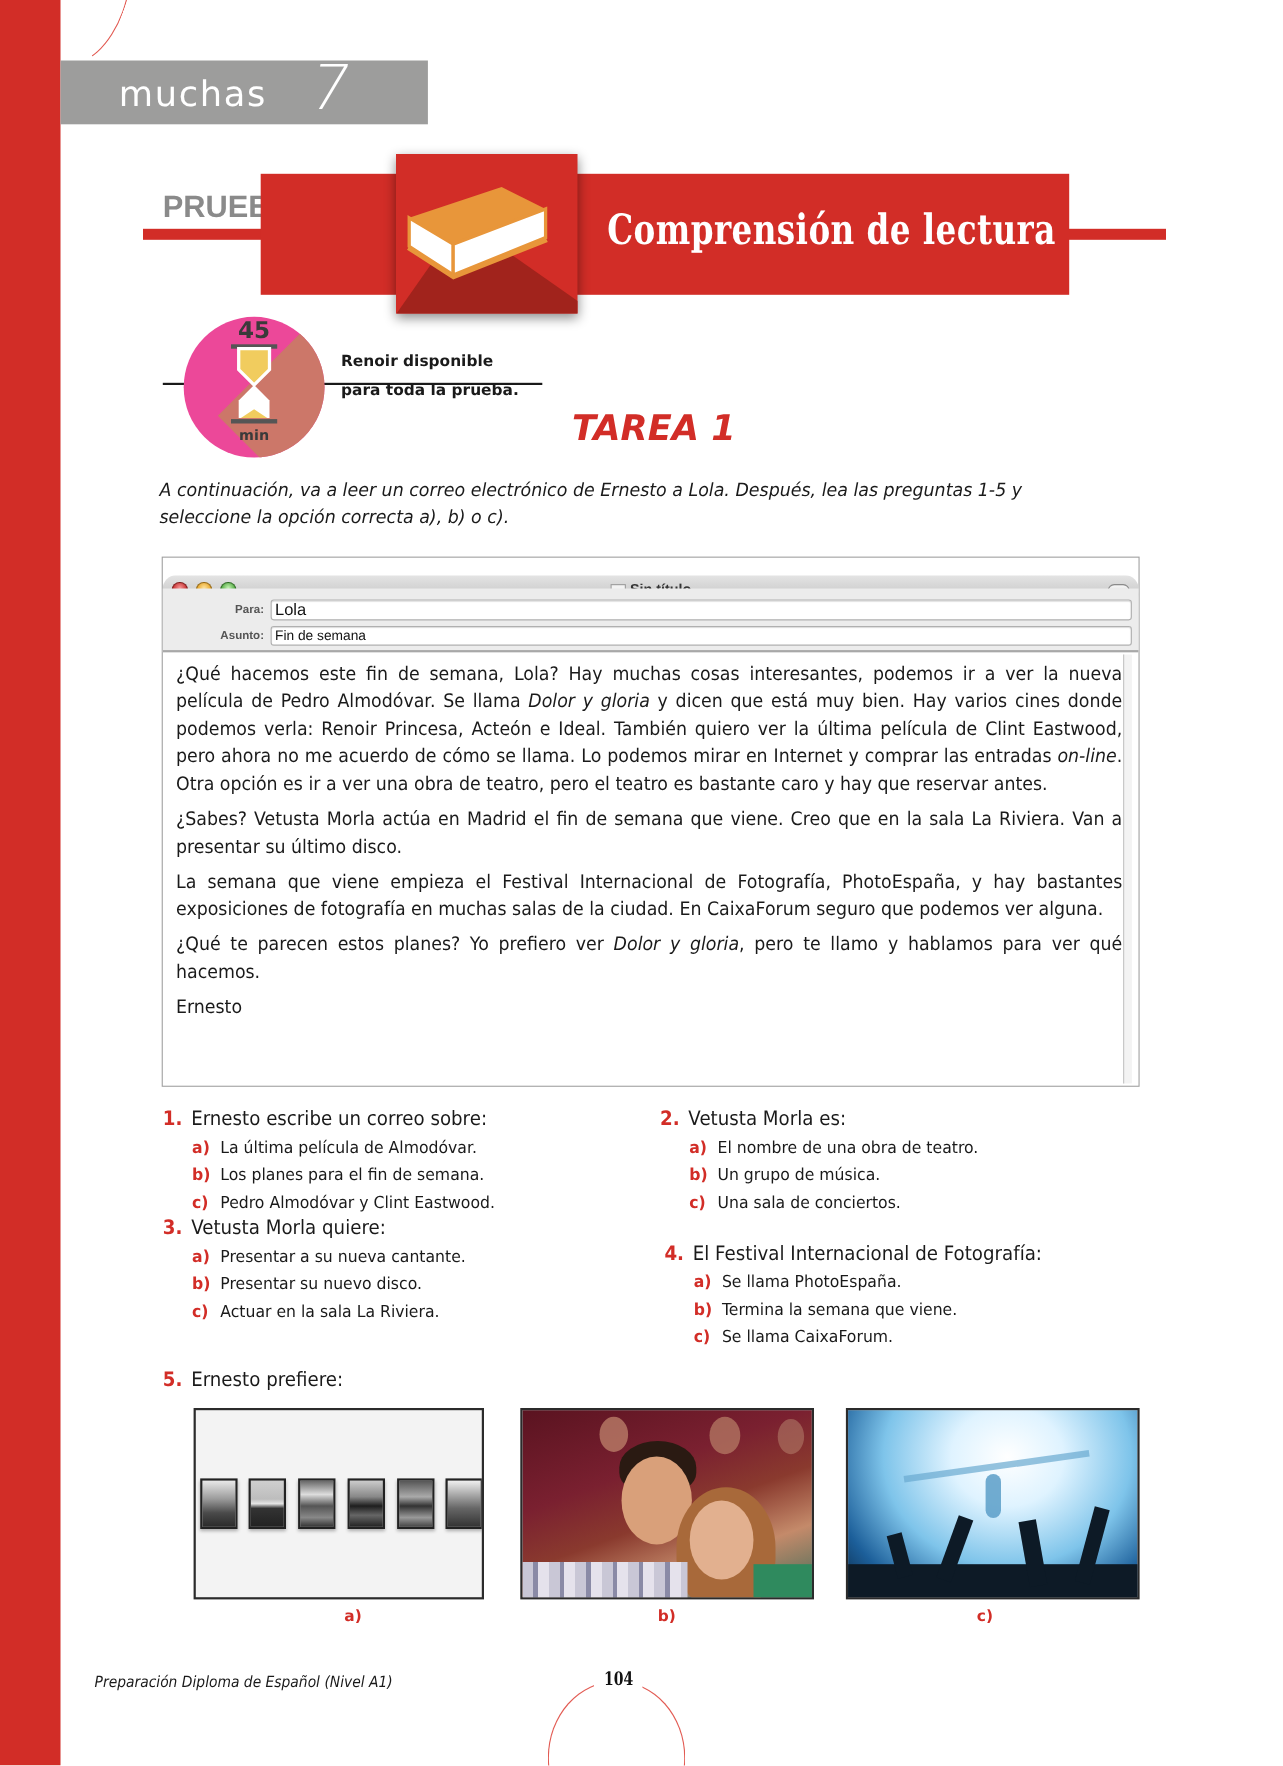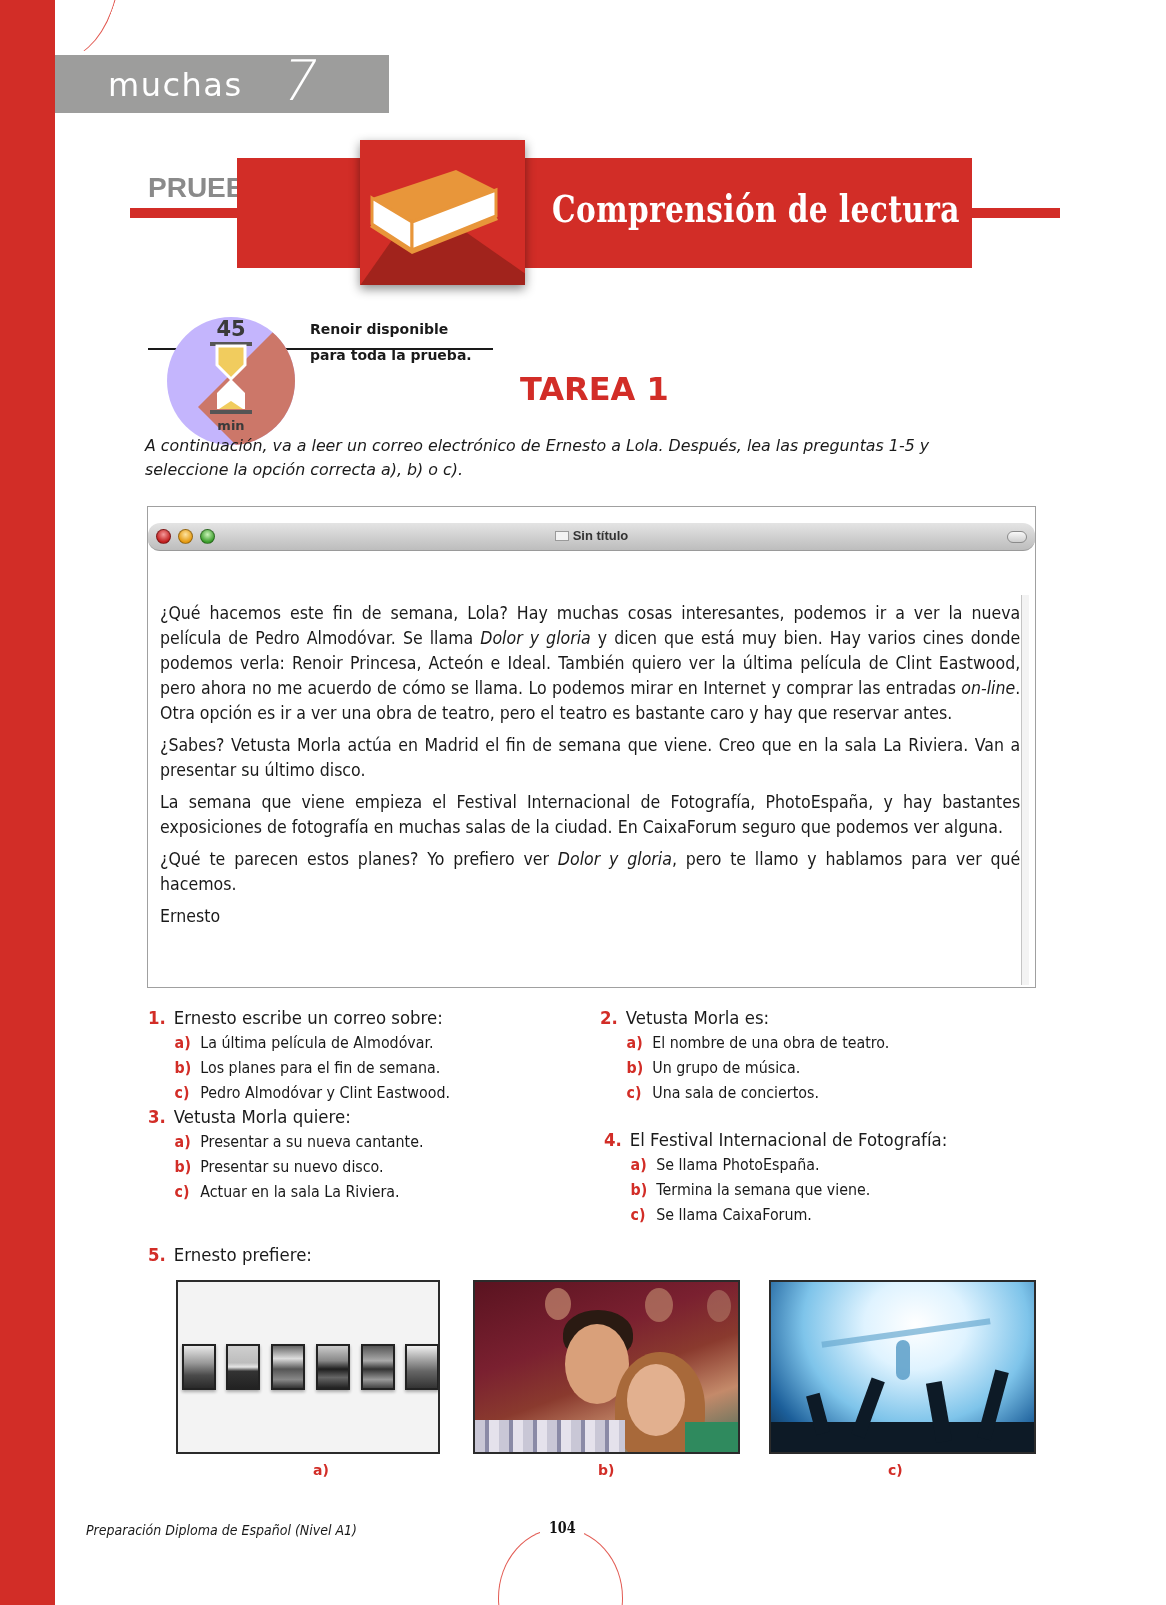--- a/index.html
+++ b/index.html
@@ -14,27 +14,27 @@
   .exam-num { position: absolute; left: 282px; top: 53px; font-family: "DejaVu Sans", sans-serif; font-size: 56px; color: #ffffff; font-weight: 200; line-height: 1; transform: skewX(-12deg); }
 
   .prueba-label { position: absolute; left: 148px; top: 172px; font-family: "Liberation Sans", sans-serif; font-weight: bold; font-size: 28px; color: #8a8a8a; }
   .long-line { position: absolute; left: 130px; top: 208px; width: 930px; height: 10px; background: #d22d27; }
   .title-band { position: absolute; left: 237px; top: 158px; width: 735px; height: 110px; background: #d22d27; }
   .title-text { position: absolute; left: 552px; top: 186px; font-family: "DejaVu Serif", "Liberation Serif", serif; font-weight: bold; font-size: 38px; color: #ffffff; transform: scaleX(0.78); transform-origin: left center; letter-spacing: 0.5px; }
   .book-tile { position: absolute; left: 360px; top: 140px; width: 165px; height: 145px; background: #d22d27; box-shadow: 0 4px 10px rgba(0,0,0,0.45); overflow: hidden; }
   .book-shadow { position: absolute; left: 60px; top: 60px; width: 220px; height: 220px; background: #a1231c; transform: rotate(35deg); transform-origin: 0 0; }
 
   .timer-line { position: absolute; left: 148px; top: 348px; width: 345px; height: 1.5px; background: #1a1a1a; }
-  .timer-circle { position: absolute; left: 167px; top: 288px; width: 128px; height: 128px; border-radius: 50%; background: #c4b5fd; overflow: hidden; margin-top: 29px; }
+  .timer-circle { position: absolute; left: 167px; top: 288px; width: 128px; height: 128px; border-radius: 50%; background: #ec4899; overflow: hidden; }
   .timer-circle .shade { position: absolute; left: 60px; top: 20px; width: 140px; height: 140px; background: #cc7769; transform: rotate(45deg); }
   .timer-num { position: absolute; left: 0; width: 100%; top: 0; text-align: center; font-family: "DejaVu Sans", sans-serif; font-weight: bold; font-size: 21px; color: #3a3a3a; }
   .timer-unit { position: absolute; left: 0; width: 100%; bottom: 12px; text-align: center; font-family: "DejaVu Sans", sans-serif; font-weight: bold; font-size: 13px; color: #3a3a3a; }
   .timer-text { position: absolute; left: 310px; top: 316px; font-family: "DejaVu Sans", sans-serif; font-weight: bold; font-size: 14px; line-height: 26px; color: #1a1a1a; }
 
-  .tarea { position: absolute; left: 520px; top: 370px; font-family: "DejaVu Sans", sans-serif; font-weight: bold; font-size: 32px; color: #d22d27; }
+  .tarea { position: absolute; left: 520px; top: 370px; font-family: "DejaVu Sans", sans-serif; font-weight: bold; font-size: 32px; color: #d22d27; font-style: italic; }
   .intro { position: absolute; left: 145px; top: 434px; width: 895px; font-family: "DejaVu Sans", sans-serif; font-style: italic; font-size: 16.5px; line-height: 24px; color: #1a1a1a; transform: scaleX(0.96); transform-origin: left top; }
 
   .mail { position: absolute; left: 147px; top: 506px; width: 889px; height: 482px; border: 1px solid #a0a0a0; background: #ffffff; }
   .mail-titlebar { position: absolute; left: 0; top: 16px; width: 100%; height: 28px; background: linear-gradient(#e4e4e4, #bdbdbd); border-bottom: 1px solid #9a9a9a; border-radius: 12px; }
   .traffic { position: absolute; top: 6px; width: 15px; height: 15px; border-radius: 50%; border: 1px solid rgba(0,0,0,0.35); }
   .t-red { left: 8px; background: radial-gradient(circle at 50% 35%, #f59a9a, #c01d1d 70%); }
   .t-yellow { left: 30px; background: radial-gradient(circle at 50% 35%, #fde3a0, #e59a10 70%); }
   .t-green { left: 52px; background: radial-gradient(circle at 50% 35%, #c9f3b8, #3a9d2a 70%); }
   .mail-title { position: absolute; left: 0; width: 100%; top: 5px; text-align: center; font-family: "Liberation Sans", sans-serif; font-weight: bold; font-size: 13px; color: #333; }
   .mail-title .env { display: inline-block; width: 14px; height: 10px; border: 1px solid #9a9a9a; background: #f3f3f3; margin-right: 4px; vertical-align: -1px; position: relative; }
@@ -116,20 +116,26 @@
 <div class="mail">
   <div class="mail-titlebar">
     <div class="traffic t-red"></div>
     <div class="traffic t-yellow"></div>
     <div class="traffic t-green"></div>
     <div class="mail-title">
       <span class="env"></span><span>Sin título</span>
     </div>
     <div class="mail-pill"></div>
   </div>
+  <div class="mail-header">
+    <div class="field-label" style="top:13px;">Para:</div>
+    <div class="field-input" style="top:10px;height:19px;font-size:15px;line-height:17px;">Lola</div>
+    <div class="field-label" style="top:37px;">Asunto:</div>
+    <div class="field-input" style="top:34px;height:18px;font-size:12.5px;line-height:16px;">Fin de semana</div>
+  </div>
   <div class="mail-body">
     <p><span>¿Qué hacemos este fin de semana, Lola? Hay muchas cosas interesantes, podemos ir a ver la nueva película de Pedro Almodóvar. Se llama </span><em>Dolor y gloria</em><span> y dicen que está muy bien. Hay varios cines donde podemos verla: Renoir Princesa, Acteón e Ideal. También quiero ver la última película de Clint Eastwood, pero ahora no me acuerdo de cómo se llama. Lo podemos mirar en Internet y comprar las entradas </span><em>on-line</em><span>. Otra opción es ir a ver una obra de teatro, pero el teatro es bastante caro y hay que reservar antes.</span></p>
     <p>¿Sabes? Vetusta Morla actúa en Madrid el fin de semana que viene. Creo que en la sala La Riviera. Van a presentar su último disco.</p>
     <p>La semana que viene empieza el Festival Internacional de Fotografía, PhotoEspaña, y hay bastantes exposiciones de fotografía en muchas salas de la ciudad. En CaixaForum seguro que podemos ver alguna.</p>
     <p><span>¿Qué te parecen estos planes? Yo prefiero ver </span><em>Dolor y gloria</em><span>, pero te llamo y hablamos para ver qué hacemos.</span></p>
     <p>Ernesto</p>
   </div>
   <div class="mail-scroll"></div>
 </div>
 

